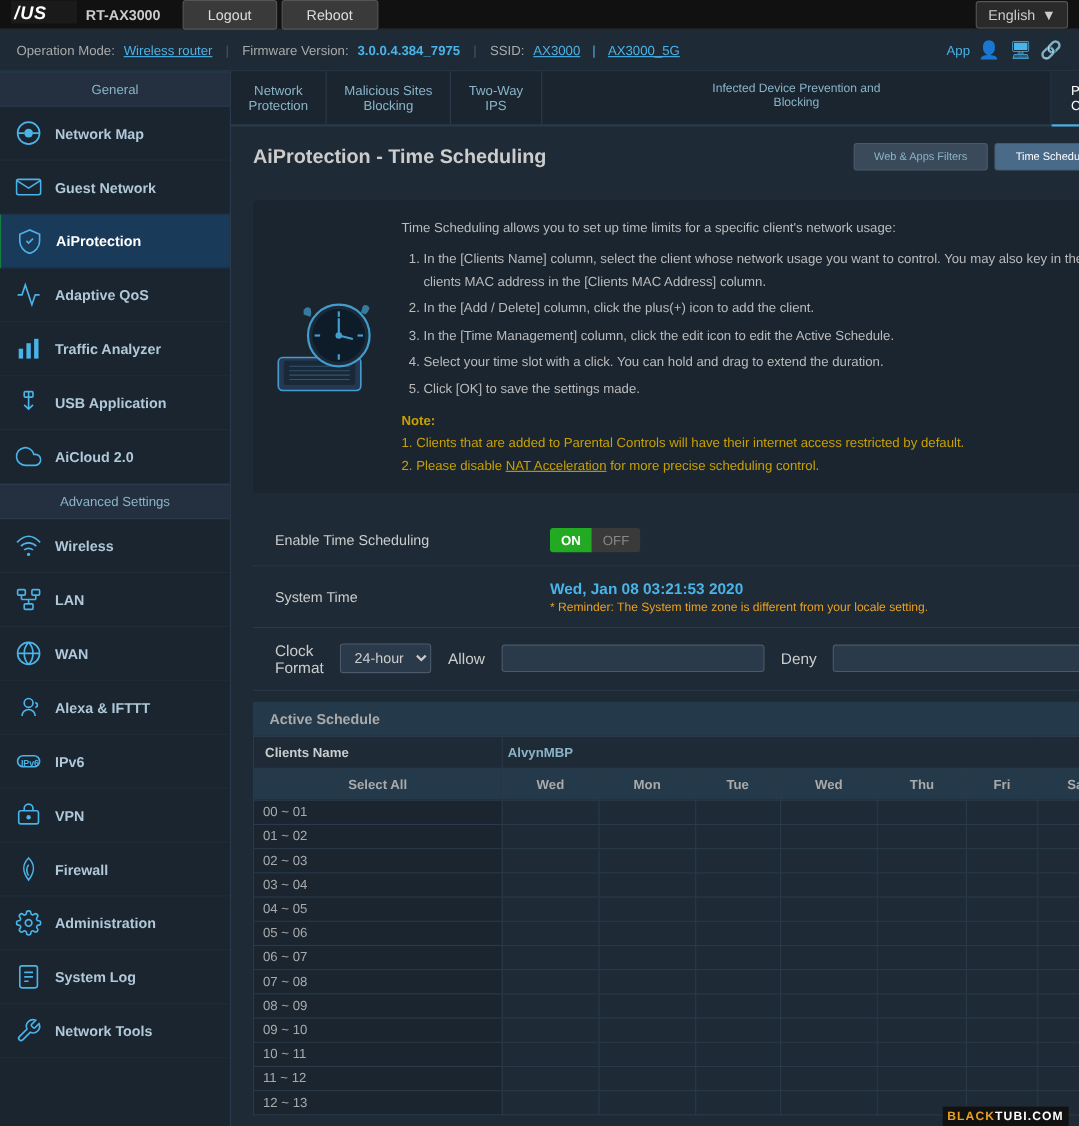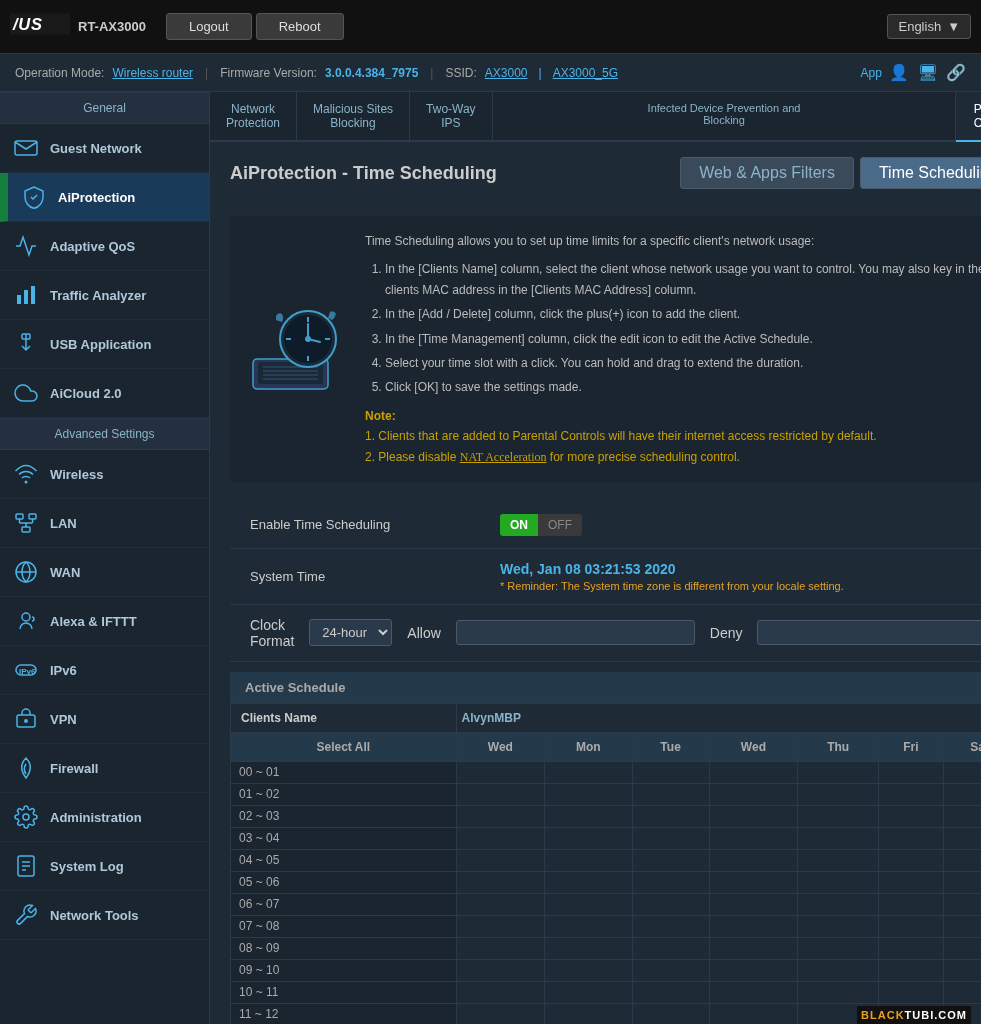--- a/index.html
+++ b/index.html
@@ -1,19 +1,19 @@
 <!DOCTYPE html>
 <html><head>
   <meta charset="utf-8">
   <style>
     * { margin: 0; padding: 0; box-sizing: border-box; }
     body { width: 981px; min-height: 1024px; background: #1a1a1a; font-family: Arial, sans-serif; font-size: 13px; color: #ccc; overflow-x: hidden; }
 
     
-    .top-bar { display: flex; align-items: center; background: #111; height: 54px; padding: 0 10px; border-bottom: 1px solid #333; }
+    .top-bar { display: flex; align-items: center; background: #111; height: 27px; padding: 0 10px; border-bottom: 1px solid #333; }
     .logo { display: flex; align-items: center; gap: 8px; }
     .logo-asus { color: #fff; font-weight: bold; font-size: 18px; font-style: italic; letter-spacing: 1px; }
     .top-buttons { display: flex; gap: 4px; margin-left: 20px; }
     .top-btn { background: #3a3a3a; color: #ddd; border: 1px solid #555; padding: 5px 22px; border-radius: 3px; cursor: pointer; font-size: 13px; }
     .lang-selector { margin-left: auto; display: flex; align-items: center; background: #2a2a2a; border: 1px solid #555; padding: 4px 10px; border-radius: 3px; cursor: pointer; color: #ccc; font-size: 13px; gap: 6px; }
 
     
     .status-bar { background: #1e2a35; padding: 8px 15px; display: flex; align-items: center; gap: 8px; font-size: 12px; border-bottom: 1px solid #2a3a4a; min-height: 38px; }
     .status-label { color: #aaa; }
     .status-link { color: #4ab3e8; text-decoration: underline; cursor: pointer; }
@@ -22,38 +22,38 @@
     .status-icon { color: #4ab3e8; font-size: 16px; cursor: pointer; }
     .app-label { color: #4ab3e8; font-size: 12px; cursor: pointer; }
 
     
     .main-layout { display: flex; }
 
     
     .sidebar { width: 210px; background: #1a2530; min-height: 980px; flex-shrink: 0; border-right: 1px solid #2a3a4a; }
     .sidebar-section-title { background: #243040; color: #8ab4c8; font-size: 12px; padding: 8px 15px; border-top: 1px solid #2a3a4a; border-bottom: 1px solid #2a3a4a; text-align: center; }
     .sidebar-item { display: flex; align-items: center; gap: 10px; padding: 10px 12px; cursor: pointer; border-bottom: 1px solid #1e2d3a; color: #b0c8d8; font-size: 13px; font-weight: bold; }
-    .sidebar-item.active { background: #1a3a5a; border-left: 8px solid #15803d; color: #fff; }
+    .sidebar-item.active { background: #1a3a5a; border-left: 1px solid #15803d; color: #fff; }
     .sidebar-icon { width: 28px; height: 28px; display: flex; align-items: center; justify-content: center; flex-shrink: 0; }
 
     
     .content { flex: 1; background: #1e2a35; }
 
     
     .tabs { display: flex; background: #1a2530; border-bottom: 2px solid #2a3a4a; }
     .tab { padding: 10px 16px; color: #8ab4c8; cursor: pointer; font-size: 12px; text-align: center; border-right: 1px solid #2a3a4a; min-width: 80px; }
     .tab.active { background: #1e2a35; color: #fff; border-bottom: 2px solid #4ab3e8; margin-bottom: -2px; }
 
     
     .page-content { padding: 15px 20px; }
     .page-title { font-size: 18px; color: #ccc; margin-bottom: 15px; font-weight: bold; }
 
     
     .sub-tabs { display: flex; gap: 6px; margin-bottom: 15px; justify-content: flex-end; }
-    .sub-tab { padding: 6px 18px; background: #3a4a5a; color: #8ab4c8; border: 1px solid #4a5a6a; border-radius: 3px; cursor: pointer; font-size: 16px; }
+    .sub-tab { padding: 6px 18px; background: #3a4a5a; color: #8ab4c8; border: 1px solid #4a5a6a; border-radius: 3px; cursor: pointer; font-size: 10px; }
     .sub-tab.active { background: #4a6a8a; color: #fff; }
 
     
     .desc-box { display: flex; gap: 20px; margin-bottom: 20px; background: #1a2530; padding: 15px; border-radius: 4px; }
     .desc-icon { flex-shrink: 0; width: 100px; display: flex; align-items: center; justify-content: center; }
     .desc-text { flex: 1; color: #bbb; font-size: 12px; line-height: 1.7; }
     .desc-text p { margin-bottom: 8px; }
     .desc-text ol { padding-left: 20px; }
     .desc-text li { margin-bottom: 4px; }
     .note-section { color: #c8a000; font-size: 12px; line-height: 1.7; margin-top: 8px; }
@@ -137,20 +137,31 @@
     <span class="status-icon">🖥</span>
     <span class="status-icon">🔗</span>
   </div>
 </div>
 
 <div class="main-layout">
 
   <div class="sidebar">
     <div class="sidebar-section-title">General</div>
 
+    <div class="sidebar-item">
+      <div class="sidebar-icon">
+        <svg width="24" height="24" viewBox="0 0 24 24">
+            <circle cx="12" cy="12" r="10" fill="none" stroke="#4ab3e8" stroke-width="1.5"></circle>
+            <circle cx="12" cy="12" r="4" fill="#4ab3e8"></circle>
+            <line x1="2" y1="12" x2="8" y2="12" stroke="#4ab3e8" stroke-width="1.5"></line>
+            <line x1="16" y1="12" x2="22" y2="12" stroke="#4ab3e8" stroke-width="1.5"></line>
+          </svg>
+      </div>
+      <span>Network Map</span>
+    </div>
 
     <div class="sidebar-item">
       <div class="sidebar-icon">
         <svg width="24" height="24" viewBox="0 0 24 24">
             <path d="M1 6l11 7L23 6" fill="none" stroke="#4ab3e8" stroke-width="1.5"></path>
             <rect x="1" y="5" width="22" height="14" rx="2" fill="none" stroke="#4ab3e8" stroke-width="1.5"></rect>
           </svg>
       </div>
       <span>Guest Network</span>
     </div>
@@ -371,21 +382,21 @@
           <ol>
             <li>In the [Clients Name] column, select the client whose network usage you want to control. You may also key in the clients MAC address in the [Clients MAC Address] column.</li>
             <li>In the [Add / Delete] column, click the plus(+) icon to add the client.</li>
             <li>In the [Time Management] column, click the edit icon to edit the Active Schedule.</li>
             <li>Select your time slot with a click. You can hold and drag to extend the duration.</li>
             <li>Click [OK] to save the settings made.</li>
           </ol>
           <div class="note-section">
             <strong>Note:</strong><br>
             <span>1. </span><span>Clients that are added to Parental Controls will have their internet access restricted by default.</span><br>
-            <span>2. Please disable </span><a style="color:#c8a000;font-family:Liberation Serif, serif;">NAT Acceleration</a><span> for more precise scheduling control.</span>
+            <span>2. Please disable </span><a style="color:#c8a000;">NAT Acceleration</a><span> for more precise scheduling control.</span>
           </div>
         </div>
       </div>
 
       <div class="setting-row">
         <div class="setting-label">Enable Time Scheduling</div>
         <div class="setting-value">
           <div class="toggle-wrap">
             <div class="toggle-on">ON</div>
             <div class="toggle-off">OFF</div>

